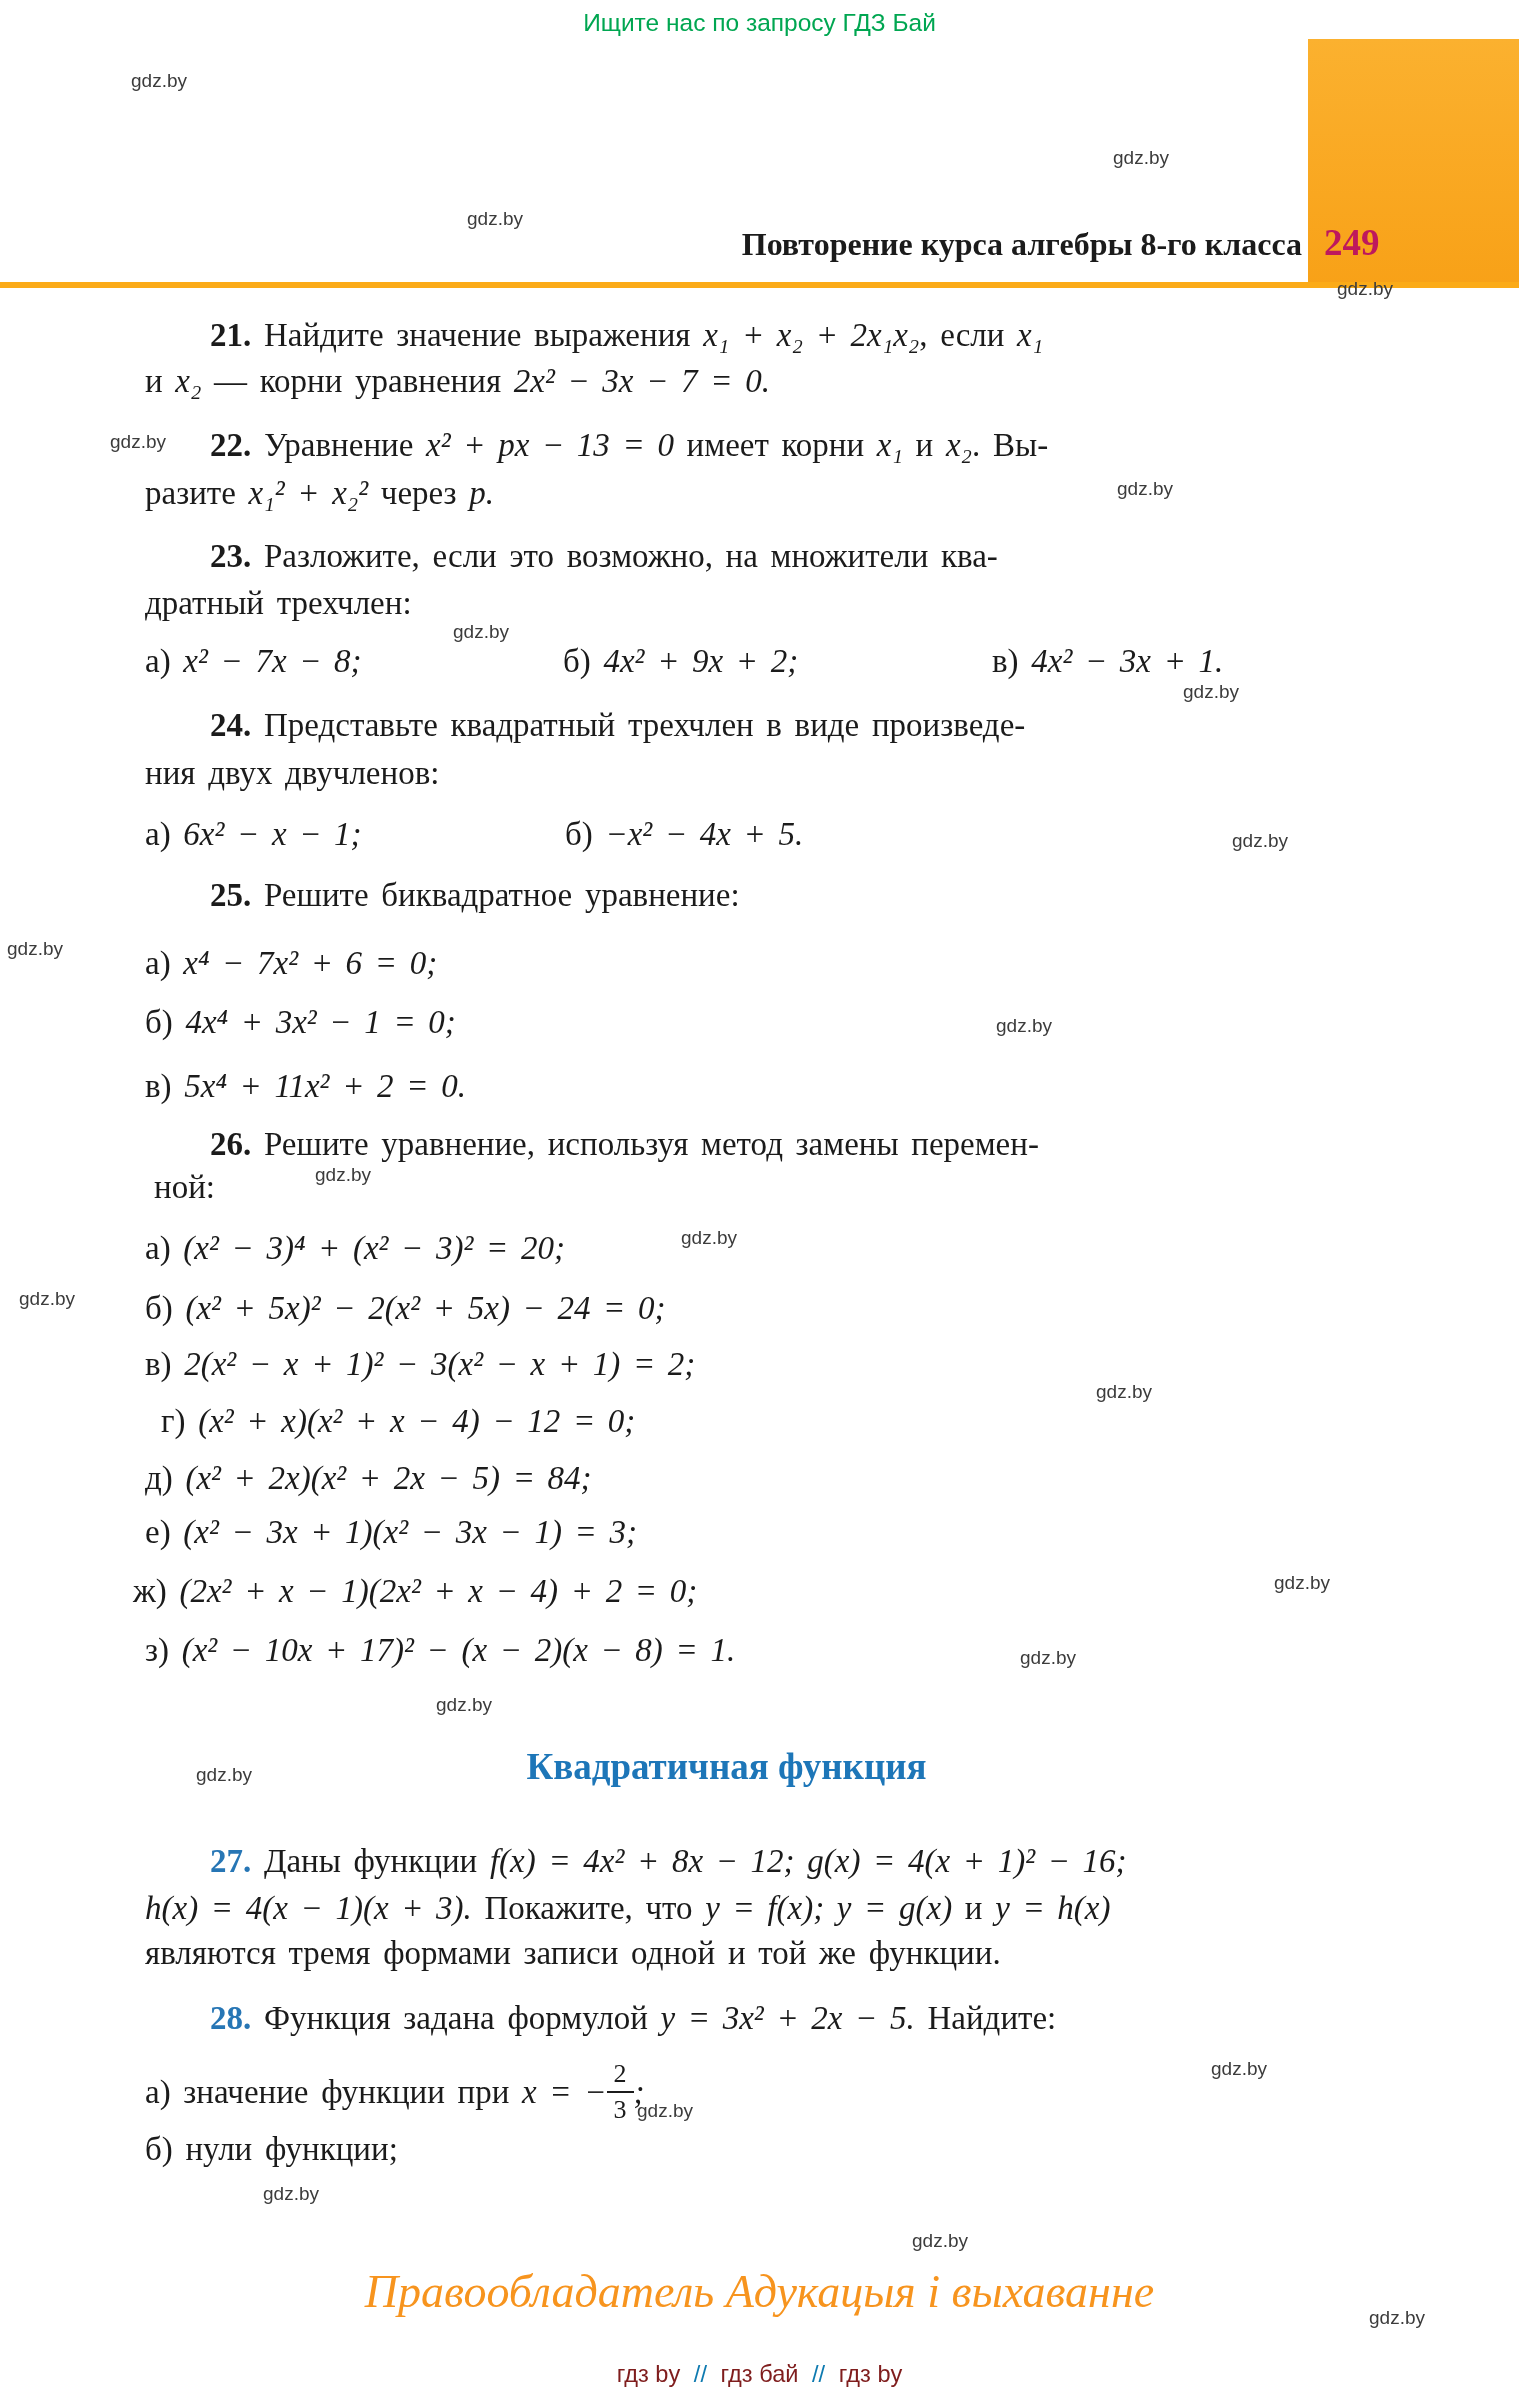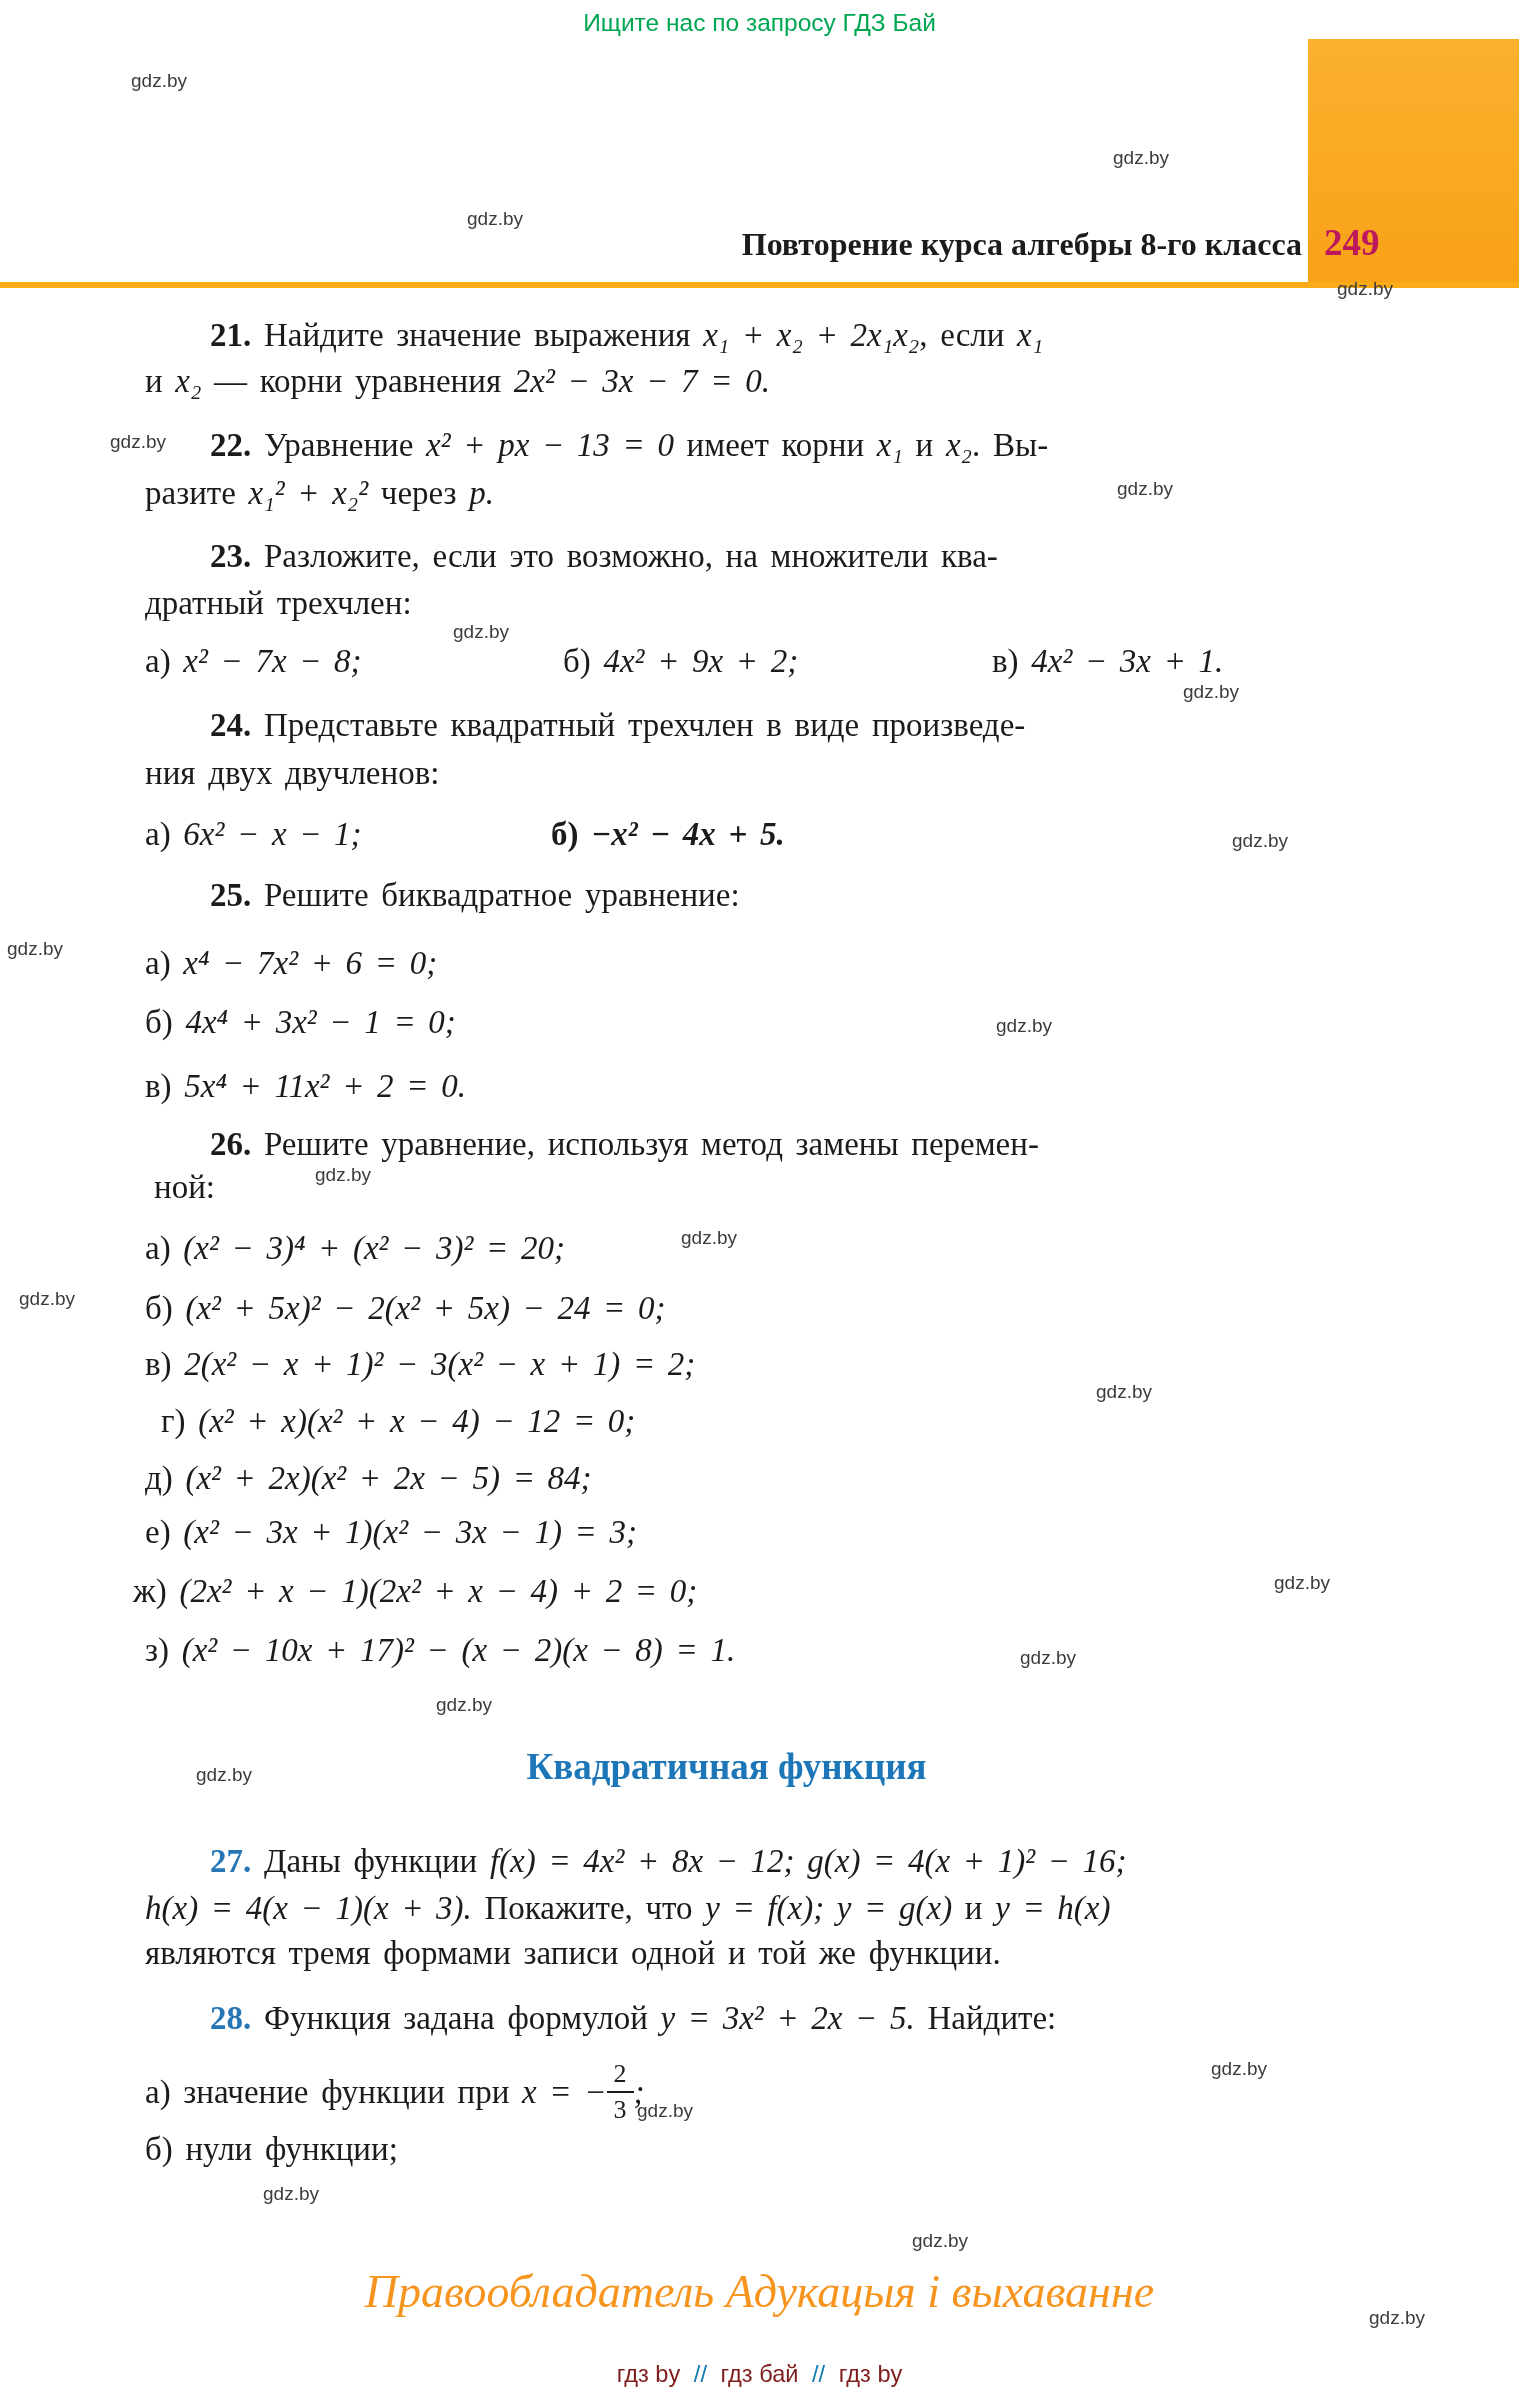--- a/index.html
+++ b/index.html
@@ -102,21 +102,21 @@
     <div class="block" style="left: 210px; top: 425px;"><span class="seg-num">22. </span><span class="seg-p">Уравнение </span><span class="seg-m">x² + px − 13 = 0</span><span class="seg-p"> имеет корни </span><span class="seg-m">x₁</span><span class="seg-p"> и </span><span class="seg-m">x₂</span><span class="seg-p">. Вы-</span></div>
     <div class="block" style="left: 145px; top: 473px;"><span class="seg-p">разите </span><span class="seg-m">x₁² + x₂²</span><span class="seg-p"> через </span><span class="seg-m">p.</span></div>
     <div class="block" style="left: 210px; top: 536px;"><span class="seg-num">23. </span><span class="seg-p">Разложите, если это возможно, на множители ква-</span></div>
     <div class="block" style="left: 145px; top: 583px;"><span class="seg-p">дратный трехчлен:</span></div>
     <div class="block" style="left: 145px; top: 641px;"><span class="seg-p">а) </span><span class="seg-m">x² − 7x − 8;</span></div>
     <div class="block" style="left: 563px; top: 641px;"><span class="seg-p">б) </span><span class="seg-m">4x² + 9x + 2;</span></div>
     <div class="block" style="left: 992px; top: 641px;"><span class="seg-p">в) </span><span class="seg-m">4x² − 3x + 1.</span></div>
     <div class="block" style="left: 210px; top: 705px;"><span class="seg-num">24. </span><span class="seg-p">Представьте квадратный трехчлен в виде произведе-</span></div>
     <div class="block" style="left: 145px; top: 753px;"><span class="seg-p">ния двух двучленов:</span></div>
     <div class="block" style="left: 145px; top: 814px;"><span class="seg-p">а) </span><span class="seg-m">6x² − x − 1;</span></div>
-    <div class="block" style="left: 551px; top: 814px; font-weight: bold;"><span class="seg-p">б) </span><span class="seg-m">−x² − 4x + 5.</span></div>
+    <div class="block" style="left: 565px; top: 814px;"><span class="seg-p">б) </span><span class="seg-m">−x² − 4x + 5.</span></div>
     <div class="block" style="left: 210px; top: 875px;"><span class="seg-num">25. </span><span class="seg-p">Решите биквадратное уравнение:</span></div>
     <div class="block" style="left: 145px; top: 943px;"><span class="seg-p">а) </span><span class="seg-m">x⁴ − 7x² + 6 = 0;</span></div>
     <div class="block" style="left: 145px; top: 1002px;"><span class="seg-p">б) </span><span class="seg-m">4x⁴ + 3x² − 1 = 0;</span></div>
     <div class="block" style="left: 145px; top: 1066px; text-align: center;"><span class="seg-p">в) </span><span class="seg-m">5x⁴ + 11x² + 2 = 0.</span></div>
     <div class="block" style="left: 210px; top: 1124px;"><span class="seg-num">26. </span><span class="seg-p">Решите уравнение, используя метод замены перемен-</span></div>
     <div class="block" style="left: 154px; top: 1167px;"><span class="seg-p">ной:</span></div>
     <div class="block" style="left: 145px; top: 1228px;"><span class="seg-p">а) </span><span class="seg-m">(x² − 3)⁴ + (x² − 3)² = 20;</span></div>
     <div class="block" style="left: 145px; top: 1288px;"><span class="seg-p">б) </span><span class="seg-m">(x² + 5x)² − 2(x² + 5x) − 24 = 0;</span></div>
     <div class="block" style="left: 145px; top: 1344px;"><span class="seg-p">в) </span><span class="seg-m">2(x² − x + 1)² − 3(x² − x + 1) = 2;</span></div>
     <div class="block" style="left: 145px; top: 1401px; margin-left: 16px;"><span class="seg-p">г) </span><span class="seg-m">(x² + x)(x² + x − 4) − 12 = 0;</span></div>

